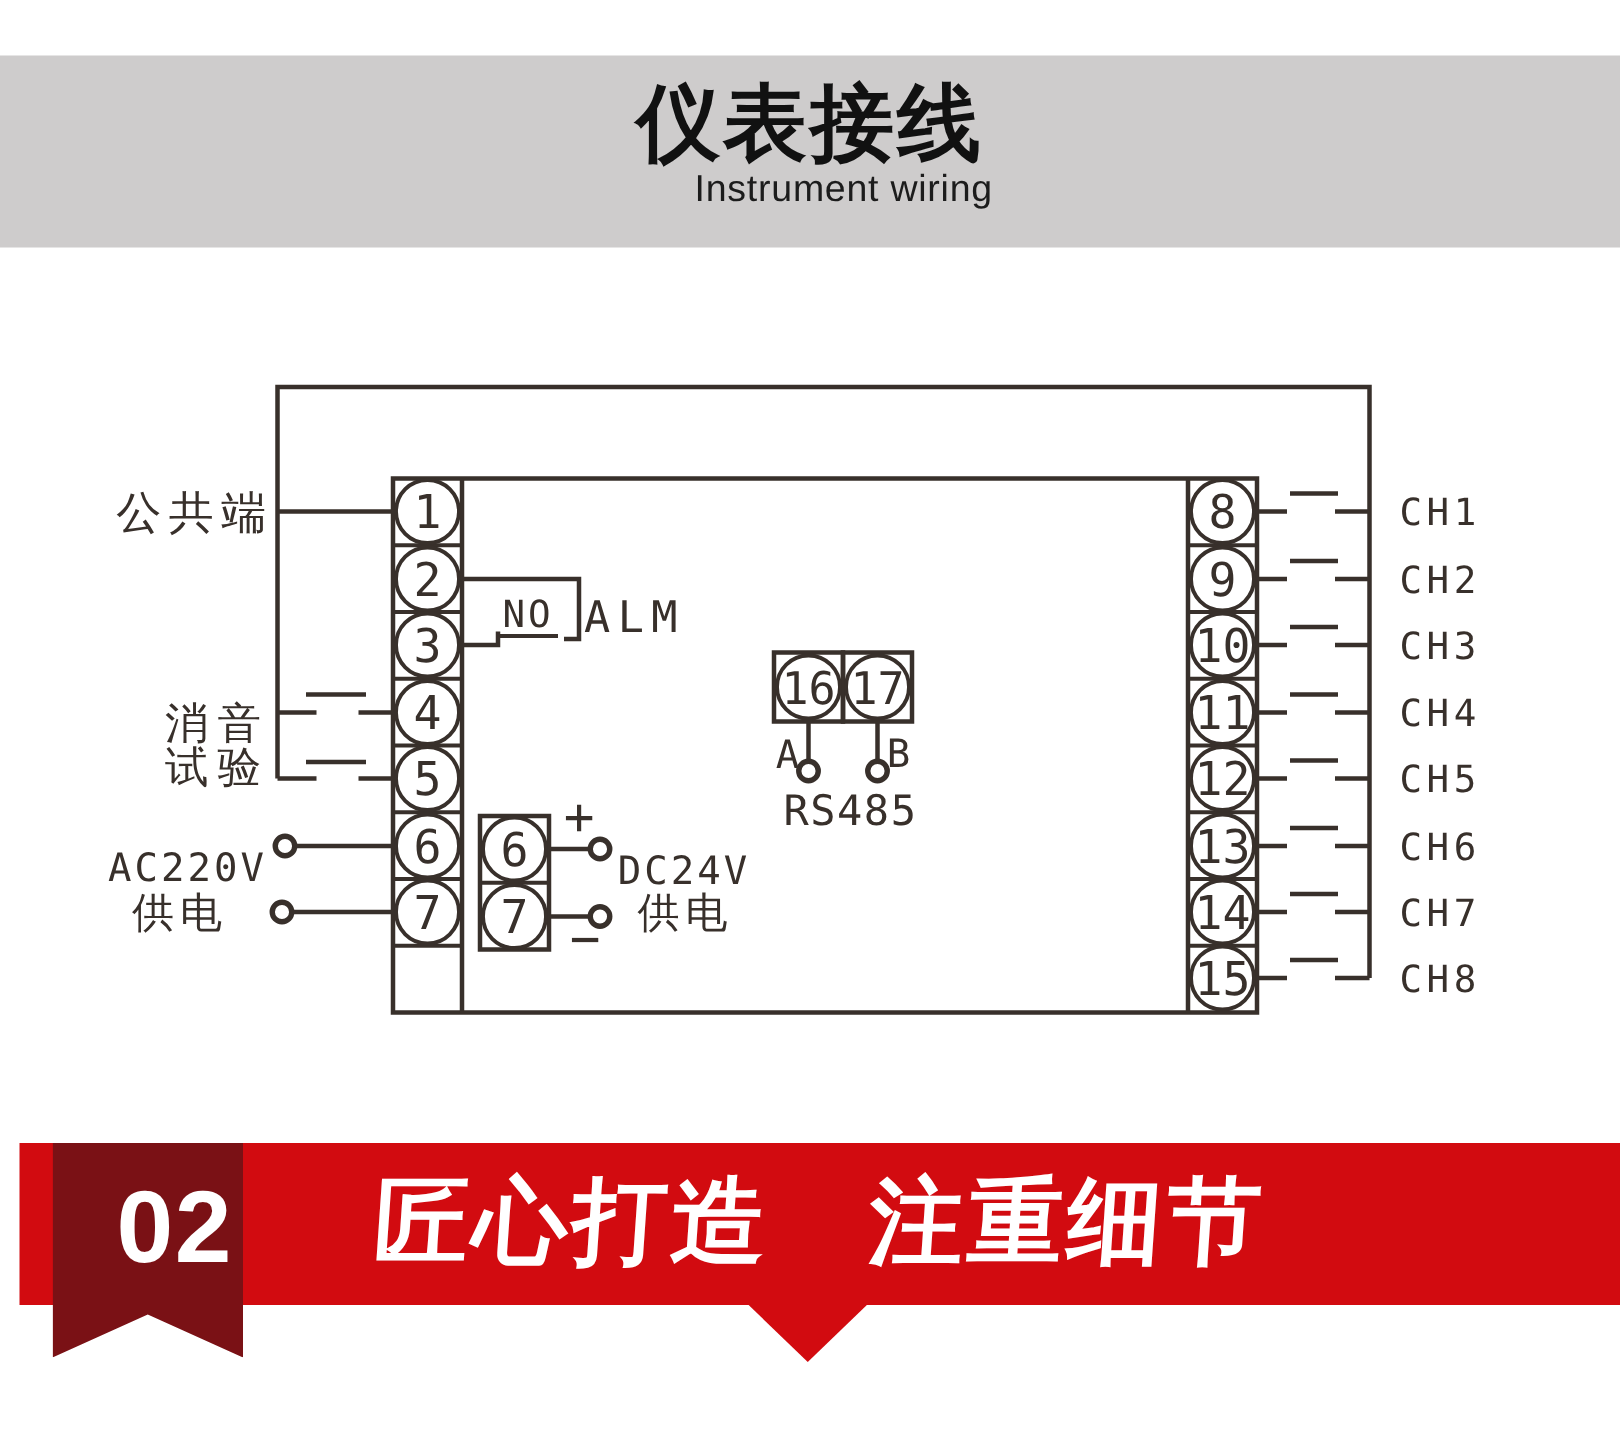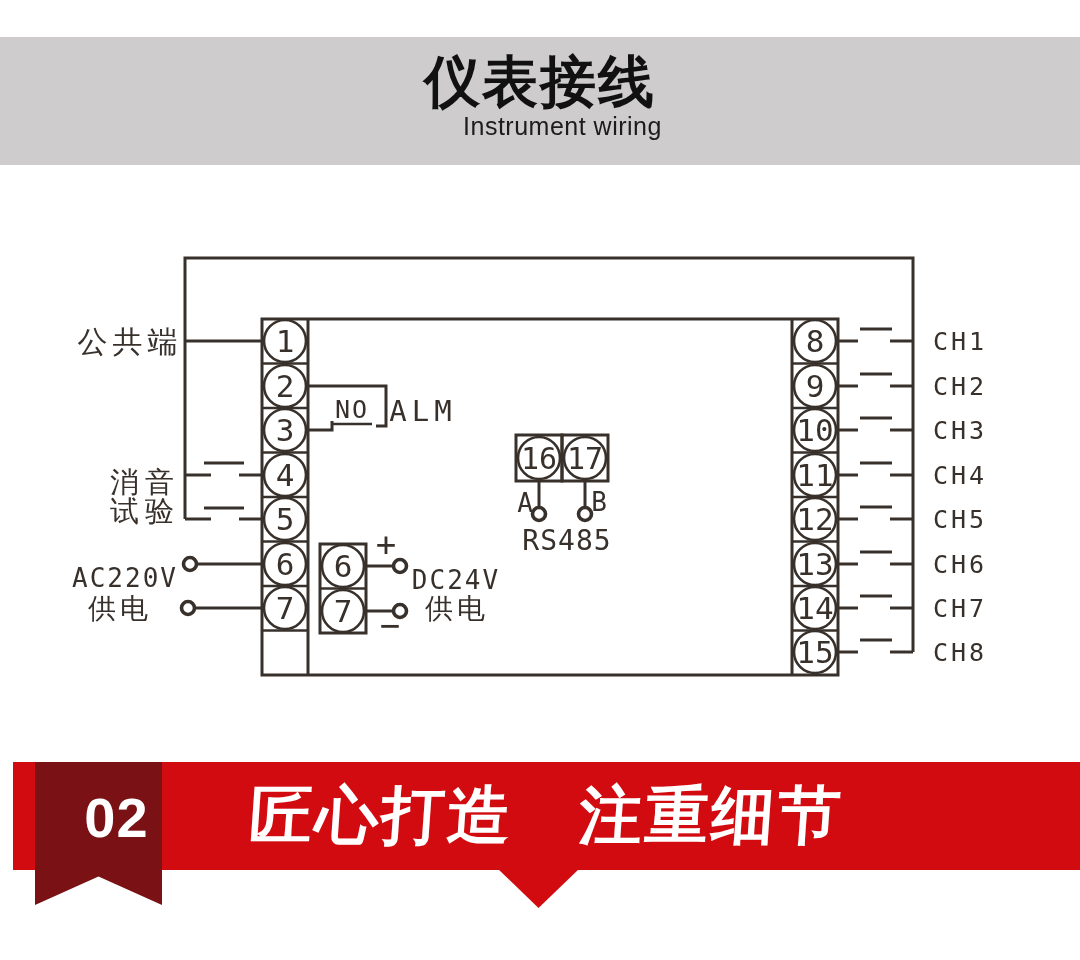--- a/index.html
+++ b/index.html
@@ -37,21 +37,21 @@
     font-size:63px;font-weight:bold;letter-spacing:3px;transform:skewX(-4deg);
     white-space:nowrap;}
   .band-triangle{position:absolute;left:497px;top:868px;width:83px;height:40px;
     background:var(--red);-webkit-clip-path:polygon(0 0,100% 0,50% 100%);
     clip-path:polygon(0 0,100% 0,50% 100%);}
   .ribbon{position:absolute;left:35px;top:762px;width:127px;height:143px;
     background:var(--dark-red);
     -webkit-clip-path:polygon(0 0,100% 0,100% 100%,50% 80%,0 100%);
     clip-path:polygon(0 0,100% 0,100% 100%,50% 80%,0 100%);
     text-align:center;}
-  .ribbon .num{display:block;margin-top:8px;color:#fff;font-size:56px;
+  .ribbon .num{display:block;margin-top:8px;color:#fff;font-size:68px;
     font-weight:bold;line-height:96px;letter-spacing:1px;margin-left:36px;}
 </style>
 </head>
 <body>
 
 <div class="stage">
 
   <div class="header">
     <div class="title">仪表接线</div>
     <div class="subtitle">Instrument wiring</div>

